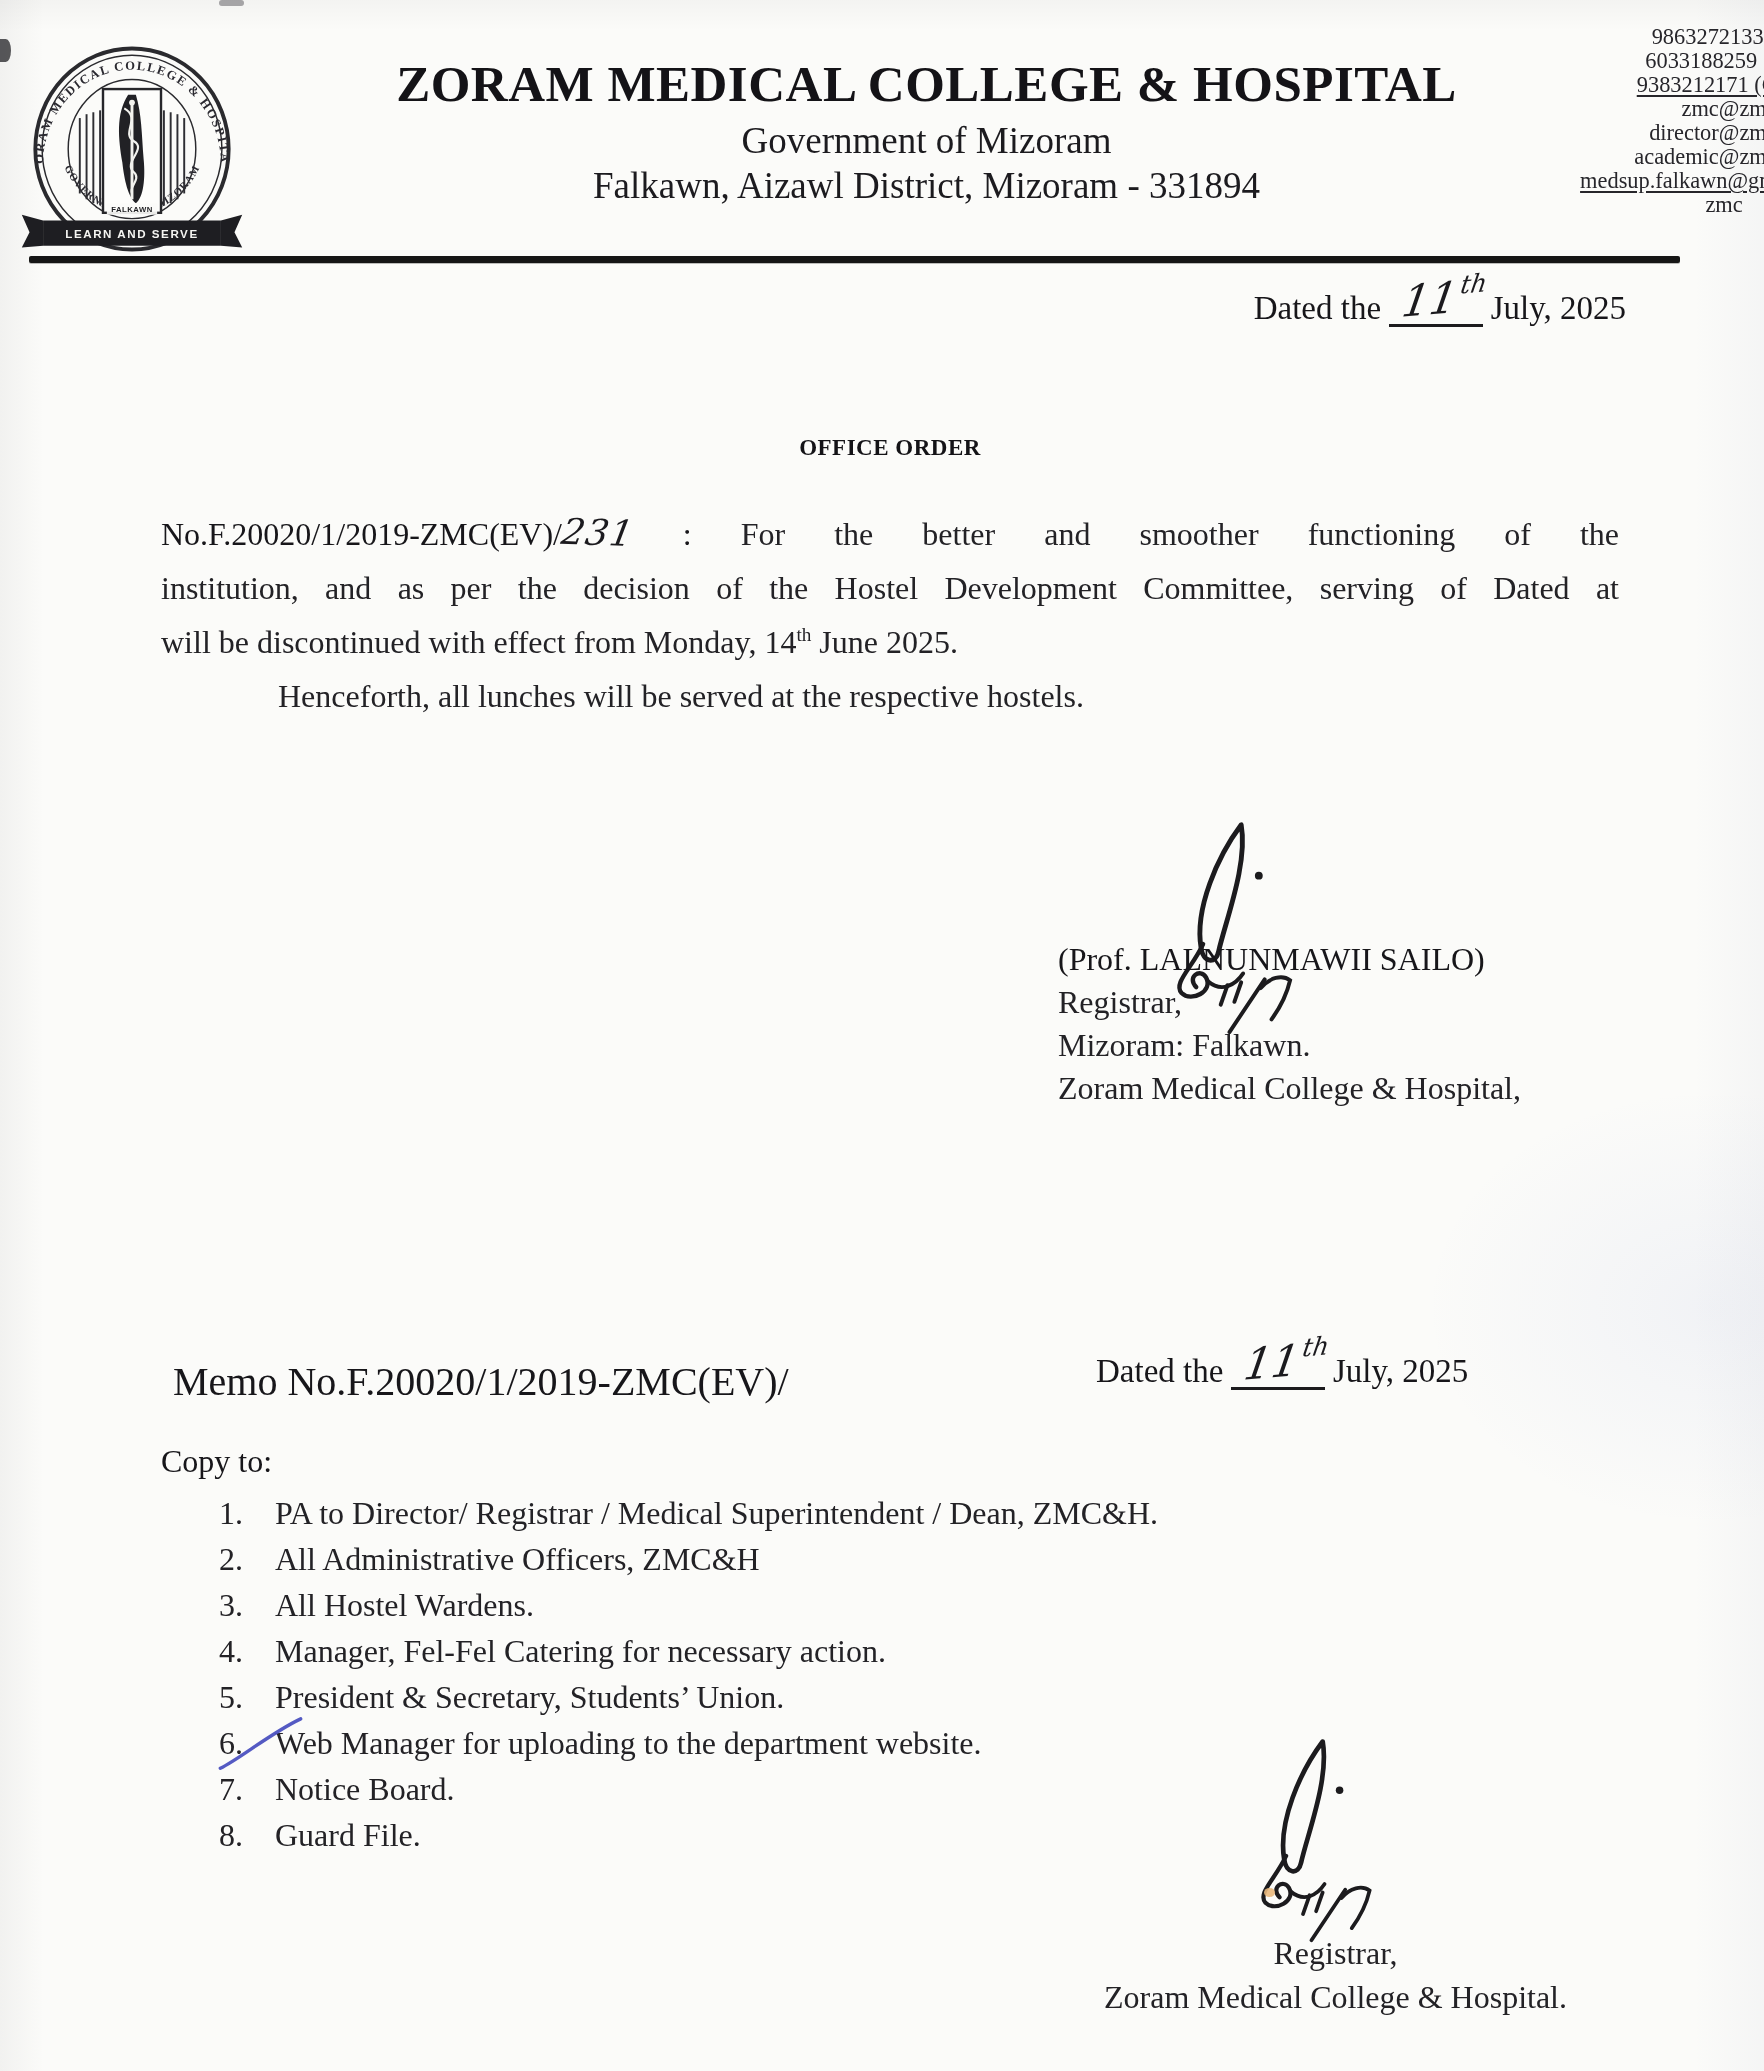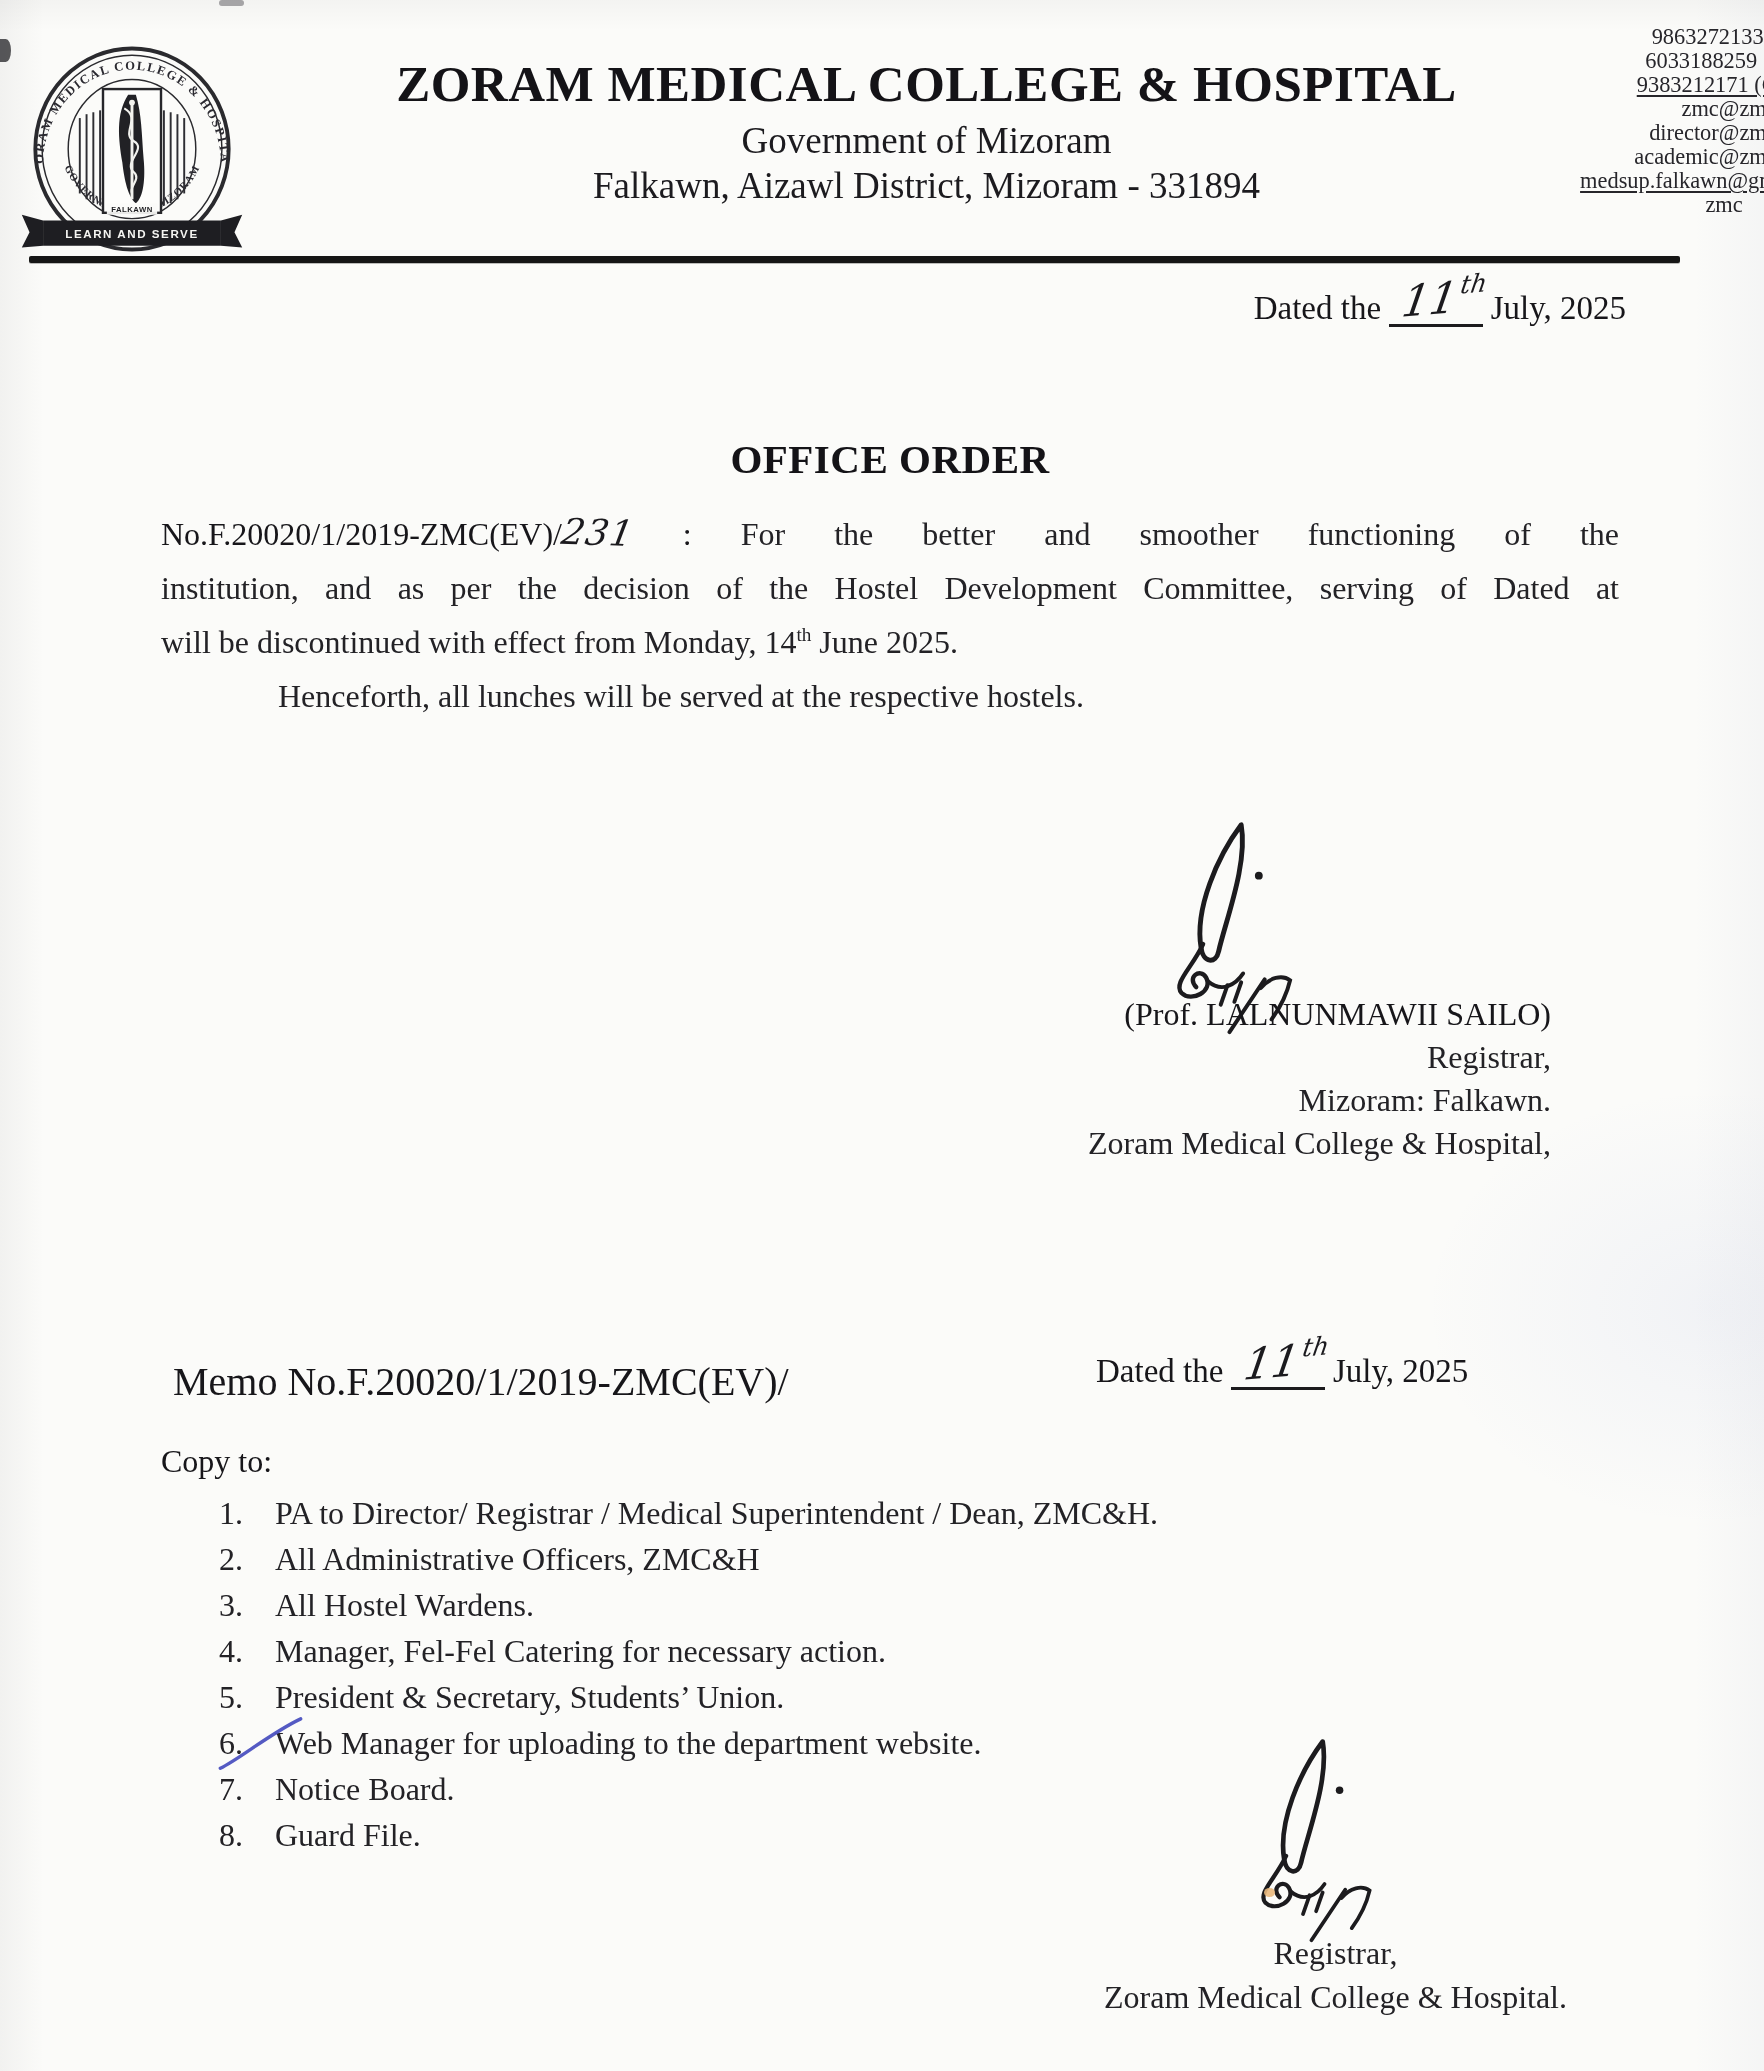--- a/index.html
+++ b/index.html
@@ -51,34 +51,34 @@
   .date-memo{position:absolute;top:1352px;left:1096px;font-size:33px;white-space:nowrap;}
   .blank{display:inline-block;position:relative;width:94px;height:35px;vertical-align:-7.8px;
          border-bottom:3.9px solid #1c1b1e;margin:0 7.8px;}
   .hw{position:absolute;left:9.8px;bottom:0;font-family:"DejaVu Serif",serif;font-style:italic;
       font-size:43px;color:#1b1a1e;transform:rotate(-5deg) skewX(-14deg);transform-origin:bottom left;
       white-space:nowrap;line-height:1;}
   .hw-sup{font-size:25px;position:relative;top:-17.6px;left:2px;}
 
   
   .title{position:absolute;left:161px;top:435px;width:1458px;text-align:center;
-         font-size:41px;font-weight:bold;color:#141317;letter-spacing:0.5px;}
+         font-size:23px;font-weight:bold;color:#141317;letter-spacing:0.5px;}
   .body-block{position:absolute;left:161px;top:506px;width:1458px;font-size:32px;color:#232226;}
   .jline{line-height:54px;text-align:justify;text-align-last:justify;white-space:normal;}
   .pline{line-height:54px;}
   .indent{padding-left:117px;}
   sup{font-size:.6em;vertical-align:super;line-height:0;}
   .hw-ref{font-family:"DejaVu Serif",serif;font-style:italic;font-size:36px;color:#1b1a1e;
           display:inline-block;transform:rotate(2deg) skewX(-8deg);letter-spacing:1px;}
 
   
   .sig{position:absolute;}
   .sig1{left:1122px;top:817px;width:213px;height:220px;}
   .sig2{left:1209px;top:1734px;width:203px;height:211px;}
-  .sig-block1{position:absolute;left:1058px;top:993px;width:493px;text-align:right;
+  .sig-block1{position:absolute;left:1058px;top:938px;width:493px;text-align:left;
               font-size:32px;line-height:43px;}
   .sig-block1 .name{font-size:32px;}
   .sig-block2{position:absolute;left:1048px;top:1931px;width:575px;text-align:center;
               font-size:32px;line-height:44px;}
 
   
   .memo-ref{position:absolute;left:173px;top:1358px;font-size:40px;}
   .copy-label{position:absolute;left:161px;top:1443px;font-size:32px;}
   .copy-list{position:absolute;left:219px;top:1490px;width:1424px;font-size:32px;}
   .row{display:flex;line-height:46px;}

